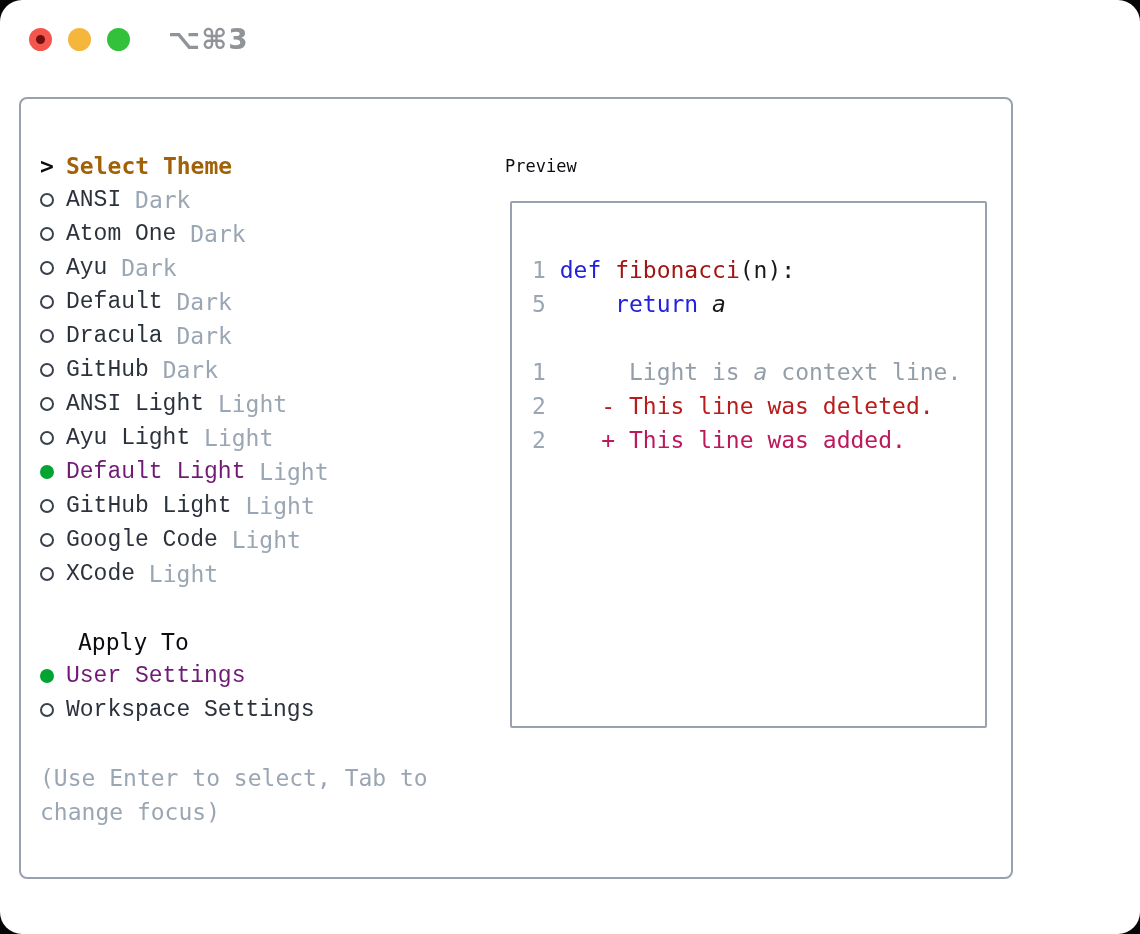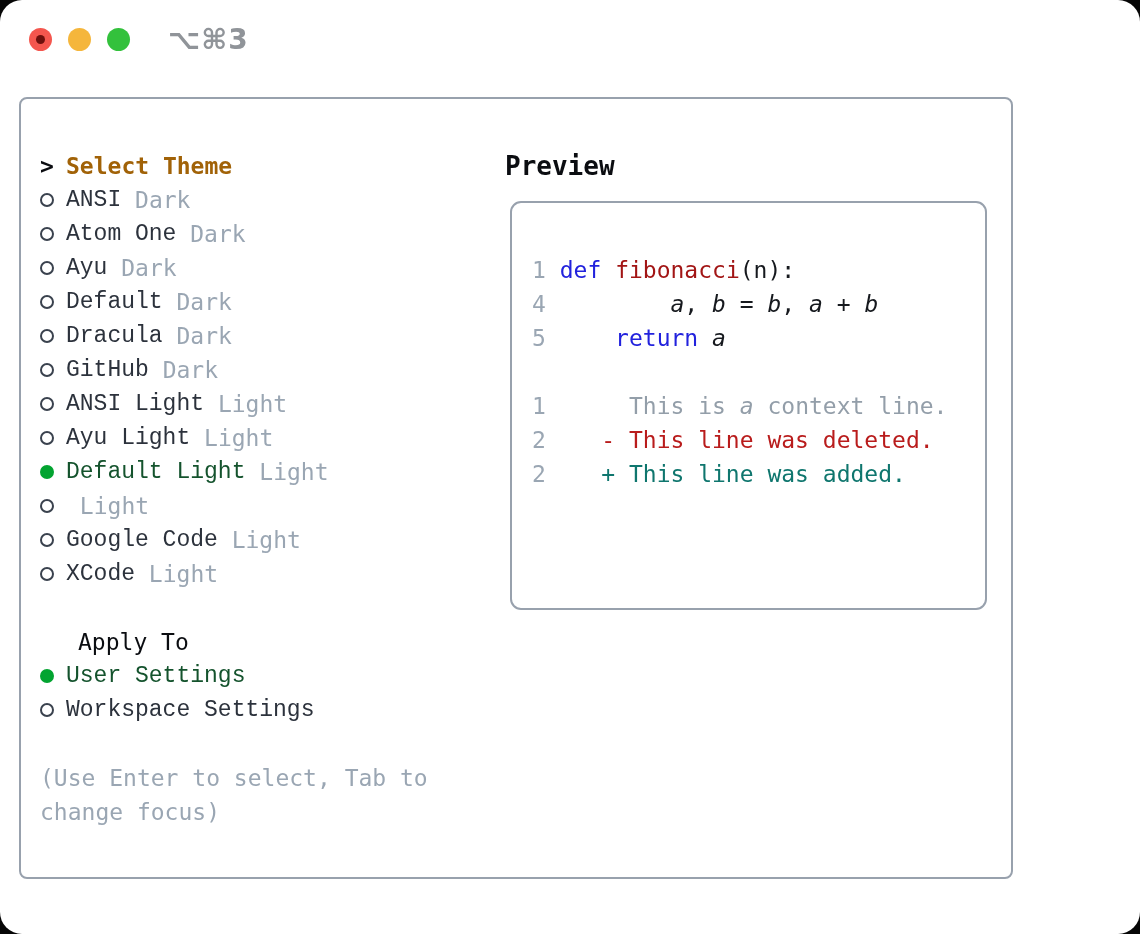--- a/index.html
+++ b/index.html
@@ -27,42 +27,42 @@
            border:2px solid #98a1ad; border-radius:8px; background:#fff; }
 
   .left-pane { position:absolute; left:19px; top:50px; font-size:23px; line-height:34px; }
   .row { height:34px; display:flex; align-items:center; white-space:pre; }
   .cursor { display:inline-block; width:26px; font-weight:700; color:#0b0d11; }
   .list-title { font-weight:700; color:#a16207; }
   .radio { flex:0 0 auto; width:14px; height:14px; margin:0 12px 0 0; border-radius:50%;
            border:2px solid #3a424e; background:transparent; }
   .radio.on { border-color:#03a431; background:#03a431; }
   .tname { color:#2c323c;font-family:Liberation Mono, monospace; }
-  .tname.sel { color:#14532d; }
+  .tname.sel { color:#701a75; }
   .variant { color:#9aa6b3;text-align:center; }
   .spacer26 { display:inline-block; width:26px; }
   .section-title { color:#0b0d11;margin-left:12px; }
   .hint { color:#9aa6b3;text-align:right; }
 
   
   .preview-title { position:absolute; left:484px; top:50px; height:34px; line-height:34px;
-                   font-size:26px; font-weight:700; color:#0b0d11; }
-  .preview-box { position:absolute; left:489px; top:102px; width:477px; height:409px;
-                 border:2px solid #98a1ad; border-radius:11px; background:#fff;
+                   font-size:17px; font-weight:400; color:#0b0d11; }
+  .preview-box { position:absolute; left:489px; top:102px; width:477px; height:527px;
+                 border:2px solid #98a1ad; border-radius:2px; background:#fff;
                  padding:50px 0 4px 20px; overflow:hidden; }
   .code-line { height:34px; line-height:34px; font-size:23px; white-space:pre; }
   .lnum { color:#9aa6b3; }
   .tk-p   { color:#16191e; }
   .tk-kw  { color:#2222dd; }
   .tk-fn  { color:#a21515; }
   .tk-v   { color:#16191e; font-style:italic; }
   .tk-ctx { color:#939ea9; }
   .tk-vctx{ color:#939ea9; font-style:italic; }
   .tk-del { color:#b91c1c; }
-  .tk-add { color:#0f766e;text-align:center; }
+  .tk-add { color:#be185d;text-align:center; }
 </style>
 </head>
 <body>
 
 <div class="window">
 
   <div class="titlebar">
     <span class="light red"></span>
     <span class="light yellow"></span>
     <span class="light green"></span>
@@ -78,42 +78,41 @@
       <div id="theme-list">
           <div class="row"><span class="radio"></span><span class="tname">ANSI</span><span class="variant"> Dark</span></div>
           <div class="row"><span class="radio"></span><span class="tname">Atom One</span><span class="variant"> Dark</span></div>
           <div class="row"><span class="radio"></span><span class="tname">Ayu</span><span class="variant"> Dark</span></div>
           <div class="row"><span class="radio"></span><span class="tname">Default</span><span class="variant"> Dark</span></div>
           <div class="row"><span class="radio"></span><span class="tname">Dracula</span><span class="variant"> Dark</span></div>
           <div class="row"><span class="radio"></span><span class="tname">GitHub</span><span class="variant"> Dark</span></div>
           <div class="row"><span class="radio"></span><span class="tname">ANSI Light</span><span class="variant"> Light</span></div>
           <div class="row"><span class="radio"></span><span class="tname">Ayu Light</span><span class="variant"> Light</span></div>
           <div class="row"><span class="radio on"></span><span class="tname sel">Default Light</span><span class="variant"> Light</span></div>
-          <div class="row"><span class="radio"></span><span class="variant"> Light</span></div>
+          <div class="row"><span class="radio"></span><span class="tname">GitHub Light</span><span class="variant"> Light</span></div>
           <div class="row"><span class="radio"></span><span class="tname">Google Code</span><span class="variant"> Light</span></div>
           <div class="row"><span class="radio"></span><span class="tname">XCode</span><span class="variant"> Light</span></div>
         </div>
       <div class="row"></div>
       <div class="row">
         <span class="spacer26"></span><span class="section-title">Apply To</span>
       </div>
       <div id="apply-list">
           <div class="row"><span class="radio on"></span><span class="tname sel">User Settings</span></div>
           <div class="row"><span class="radio"></span><span class="tname">Workspace Settings</span></div>
         </div>
       <div class="row"></div>
       <div class="row hint">(Use Enter to select, Tab to</div>
       <div class="row hint">change focus)</div>
     </div>
 
     <div class="preview-title">Preview</div>
     <div class="preview-box" id="preview-box">
         <div class="code-line"><span class="lnum">1</span><span class="tk-p"> </span><span class="tk-kw">def</span><span class="tk-p"> </span><span class="tk-fn">fibonacci</span><span class="tk-p">(n):</span></div>
-        <div class="code-line"><span class="lnum">4</span><span class="tk-p">         </span><span class="tk-v">a</span><span class="tk-p">, </span><span class="tk-v">b</span><span class="tk-p"> = </span><span class="tk-v">b</span><span class="tk-p">, </span><span class="tk-v">a</span><span class="tk-p"> + </span><span class="tk-v">b</span></div>
         <div class="code-line"><span class="lnum">5</span><span class="tk-p">     </span><span class="tk-kw">return</span><span class="tk-p"> </span><span class="tk-v">a</span></div>
         <div class="code-line"><span class="lnum"></span></div>
-        <div class="code-line"><span class="lnum">1</span><span class="tk-ctx">      This is </span><span class="tk-vctx">a</span><span class="tk-ctx"> context line.</span></div>
+        <div class="code-line"><span class="lnum">1</span><span class="tk-ctx">      Light is </span><span class="tk-vctx">a</span><span class="tk-ctx"> context line.</span></div>
         <div class="code-line"><span class="lnum">2</span><span class="tk-p">    </span><span class="tk-del">- This line was deleted.</span></div>
         <div class="code-line"><span class="lnum">2</span><span class="tk-p">    </span><span class="tk-add">+ This line was added.</span></div>
       </div>
 
   </div>
 </div>
 
 </body></html>

